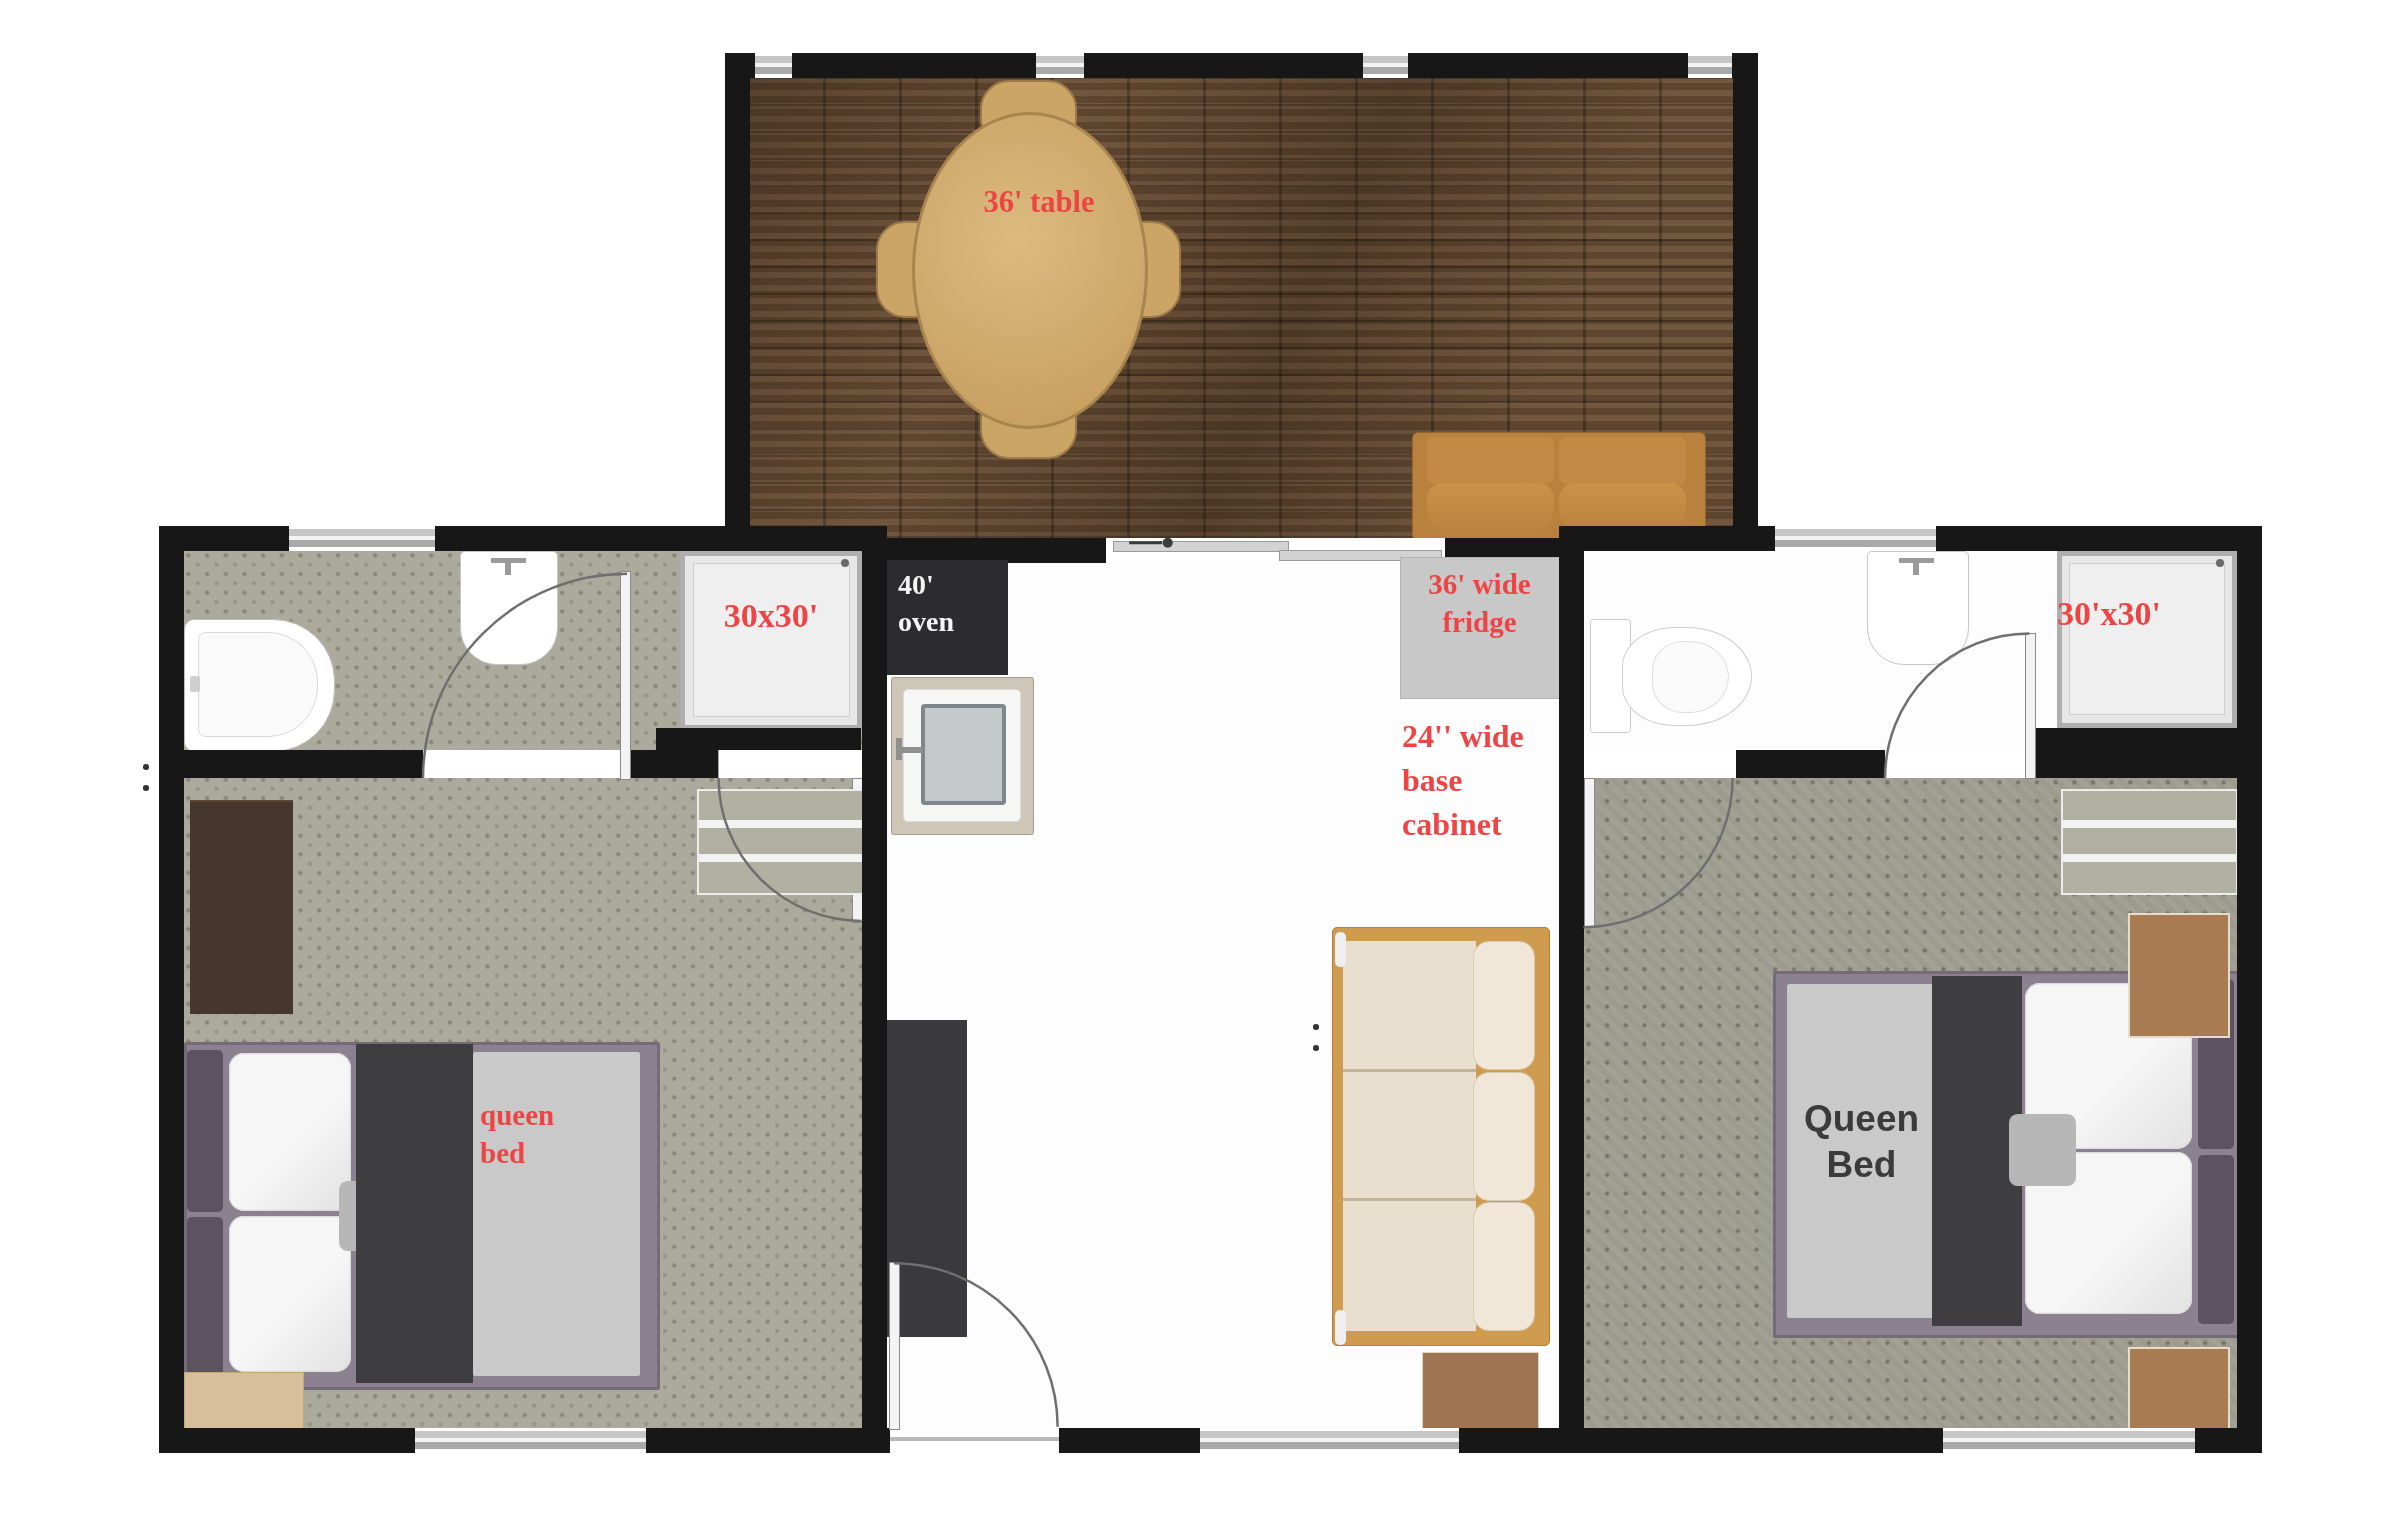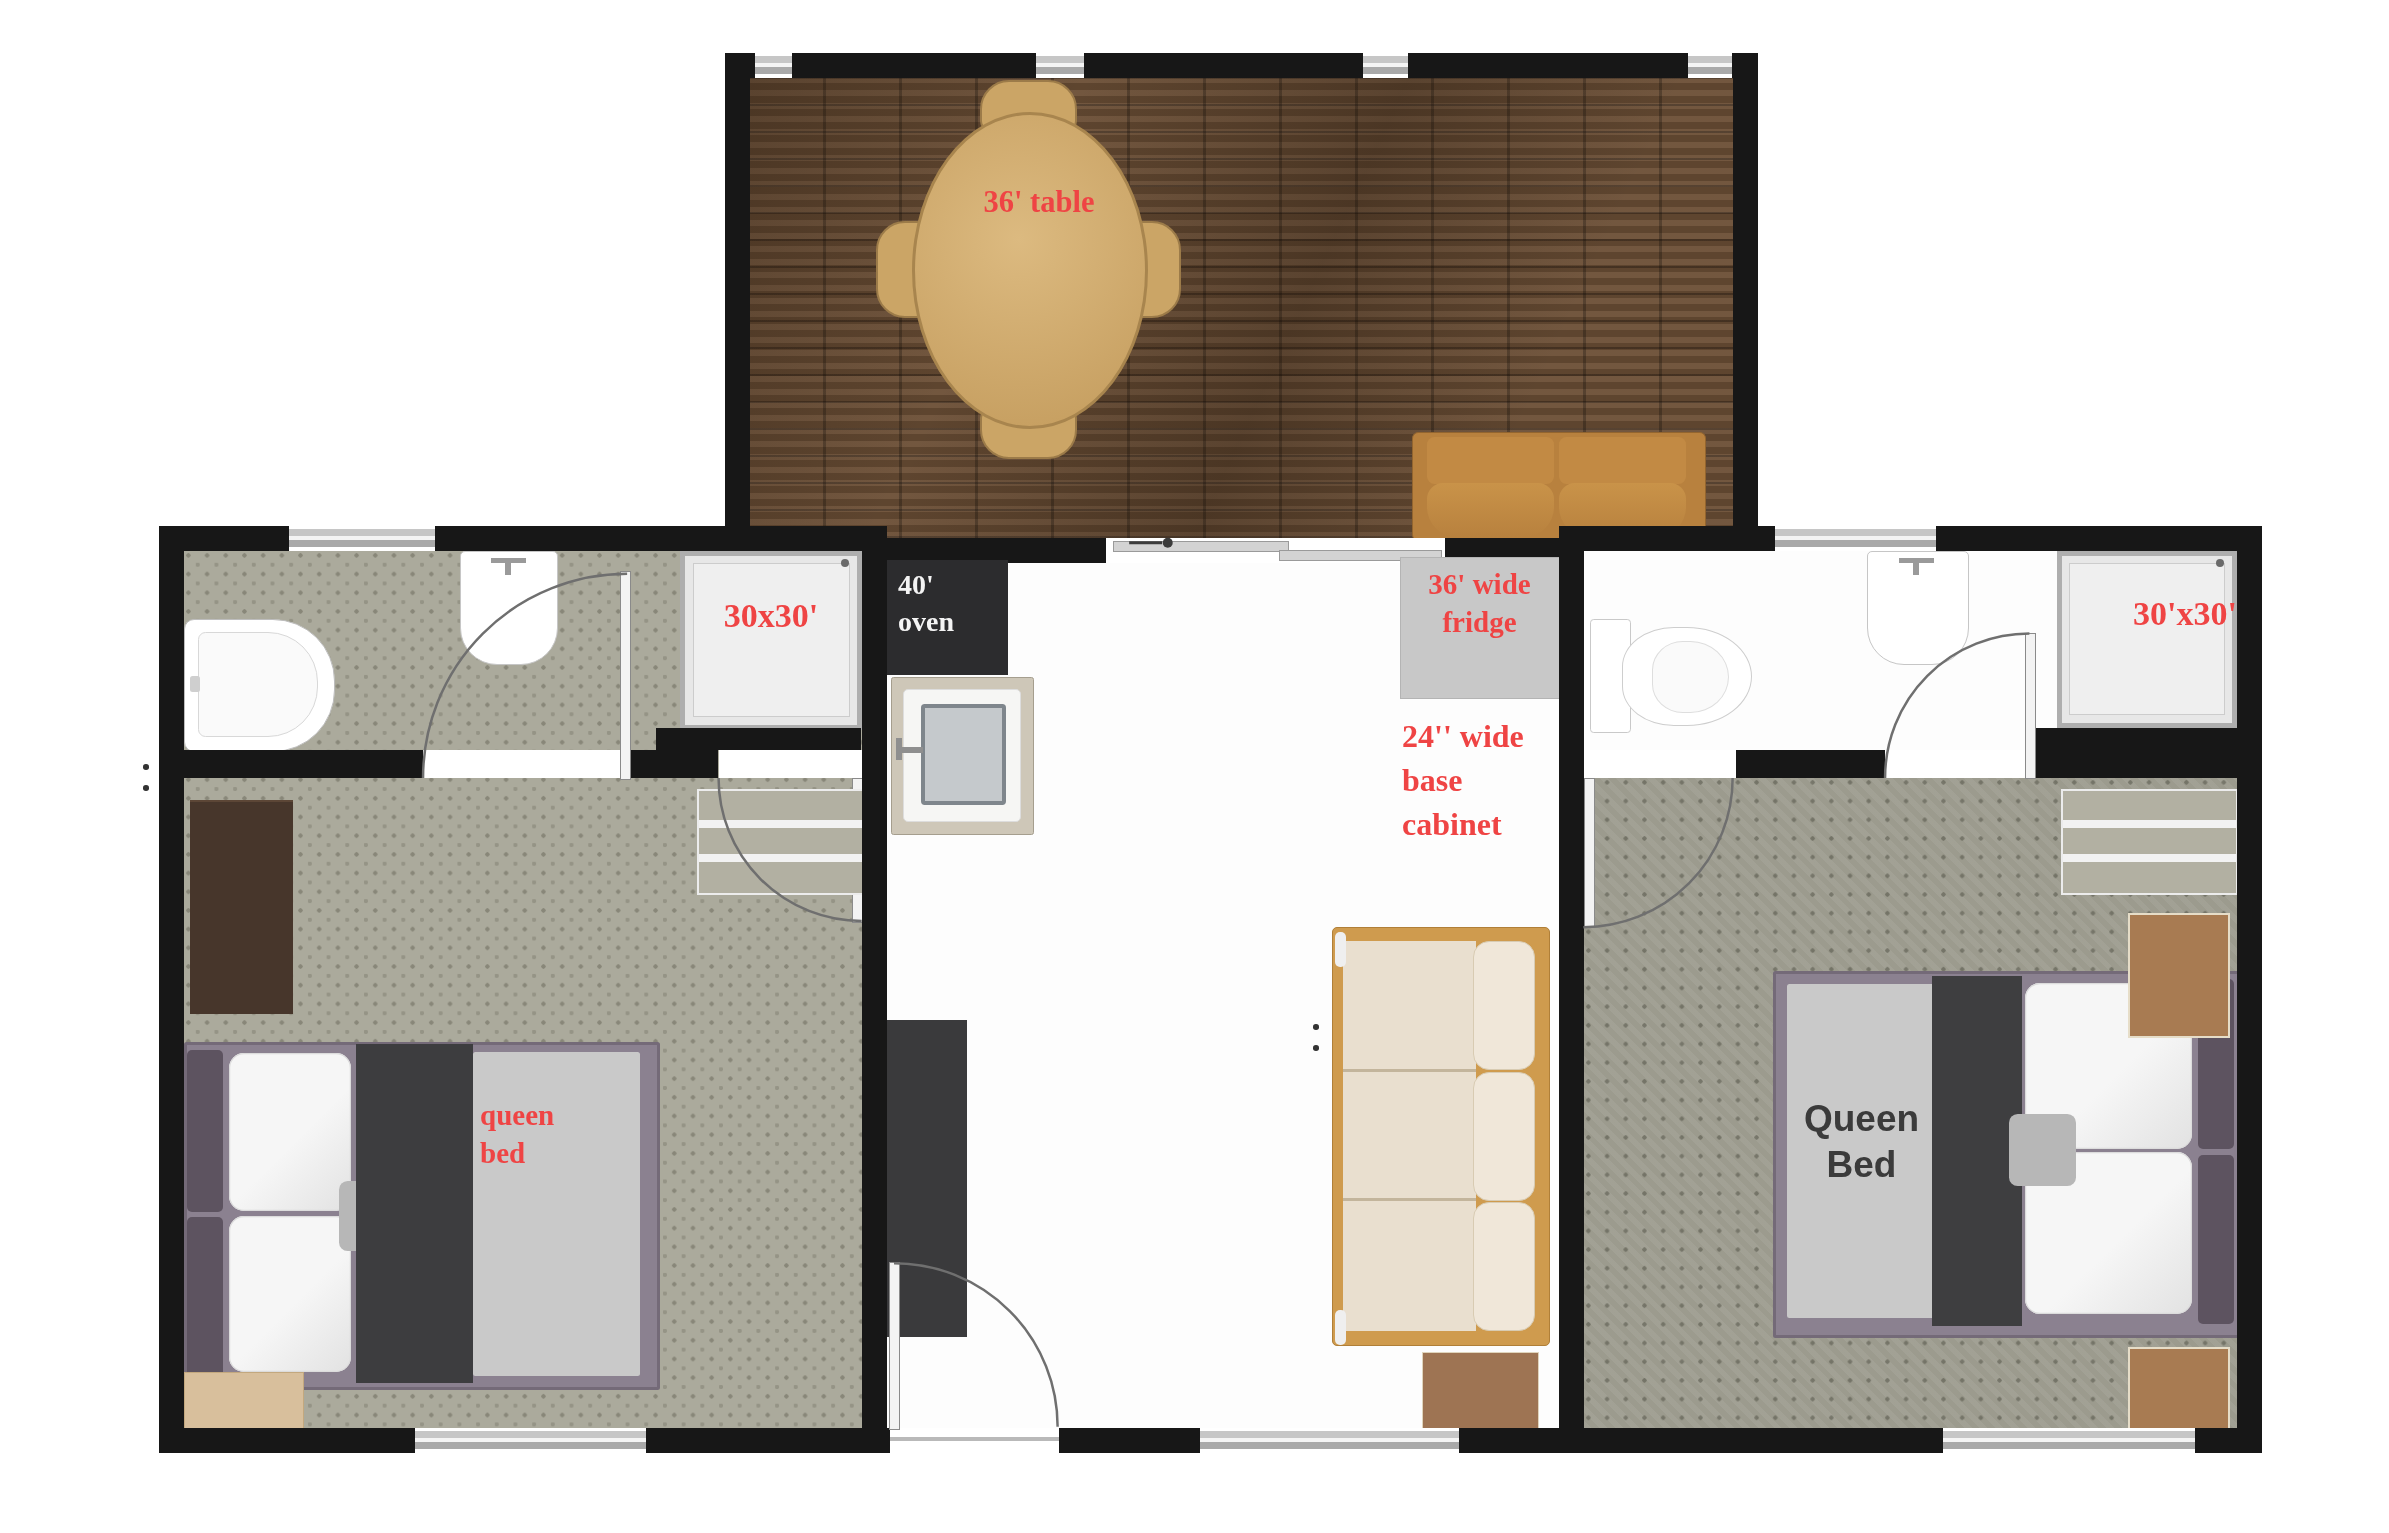--- a/index.html
+++ b/index.html
@@ -176,21 +176,21 @@
     <div class="abs" style="left:1622px;top:627px;width:128px;height:97px;background:#ffffff;border:1.9px solid #cecece;border-radius:40% 50% 50% 40%;"></div>
     <div class="abs" style="left:1652px;top:641px;width:75px;height:70px;background:#fafafa;border:1.2px solid #dedede;border-radius:40% 50% 50% 40%;"></div>
 
     <div class="abs" style="left:1867px;top:551px;width:100px;height:112px;background:#ffffff;border:1.9px solid #c6c6c6;border-radius:5px 5px 37px 37px;"></div>
     <div class="abs" style="left:1899px;top:558px;width:35px;height:5px;background:#9a9a9a;"></div>
     <div class="abs" style="left:1913px;top:558px;width:6.2px;height:17.4px;background:#9a9a9a;"></div>
 
     <div class="abs" style="left:2057px;top:551px;width:180px;height:177px;background:#e7e7e7;border:5px solid #aeaeae;box-sizing:border-box;"></div>
     <div class="abs" style="left:2069px;top:563px;width:156px;height:152px;background:#efefef;border:1.9px solid #cccccc;box-sizing:border-box;"></div>
     <div class="dot" style="left:2216px;top:559px;width:8px;height:8px;background:#6a6a6a;"></div>
-    <div class="lbl" style="left:2057px;top:592px;width:180px;text-align:right;font-size:34px;">30'x30'</div>
+    <div class="lbl" style="left:2057px;top:592px;width:180px;text-align:left;font-size:34px;">30'x30'</div>
 
     <div class="wall" style="left:2032px;top:728px;width:205px;height:22px;"></div>
     <div class="wall" style="left:1736px;top:750px;width:149px;height:28px;"></div>
     <div class="wall" style="left:2035px;top:750px;width:202px;height:28px;"></div>
     <div class="gap" style="left:1584px;top:750px;width:152px;height:28px;"></div>
     <div class="gap" style="left:1885px;top:750px;width:149px;height:28px;"></div>
     <div class="leaf" style="left:2025px;top:633px;width:9.3px;height:144px;"></div>
     <div class="leaf" style="left:1584px;top:778px;width:9.3px;height:147px;"></div>
 
     <div class="drawer" style="left:2061px;top:789px;width:173px;height:102px;"></div>

